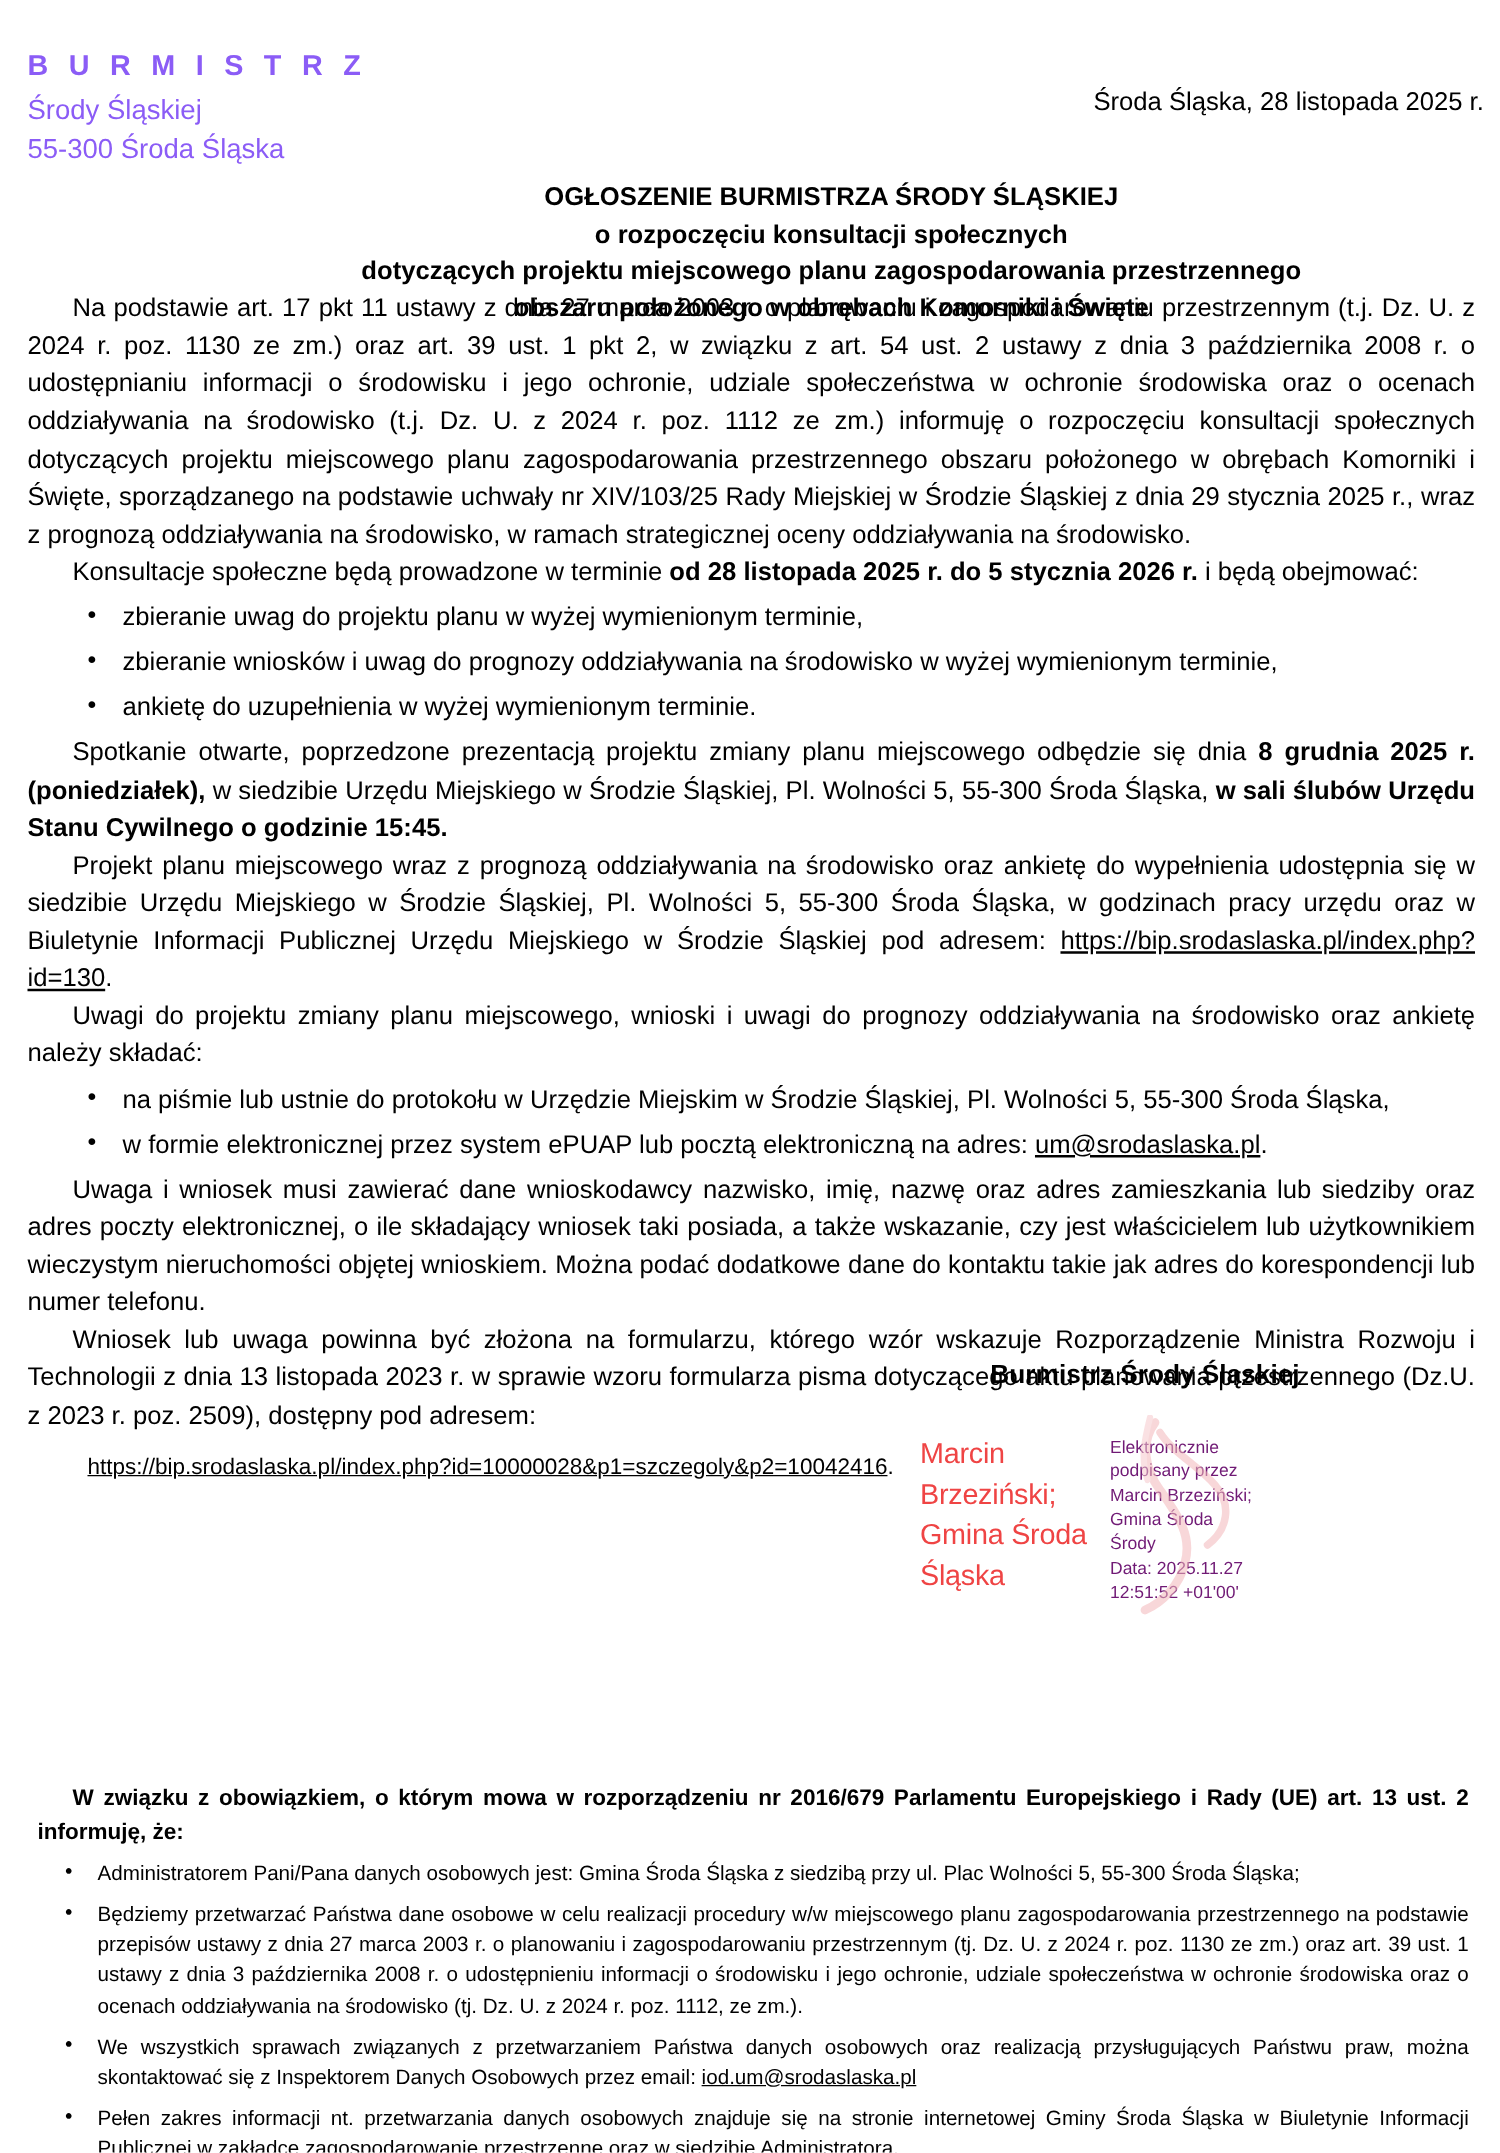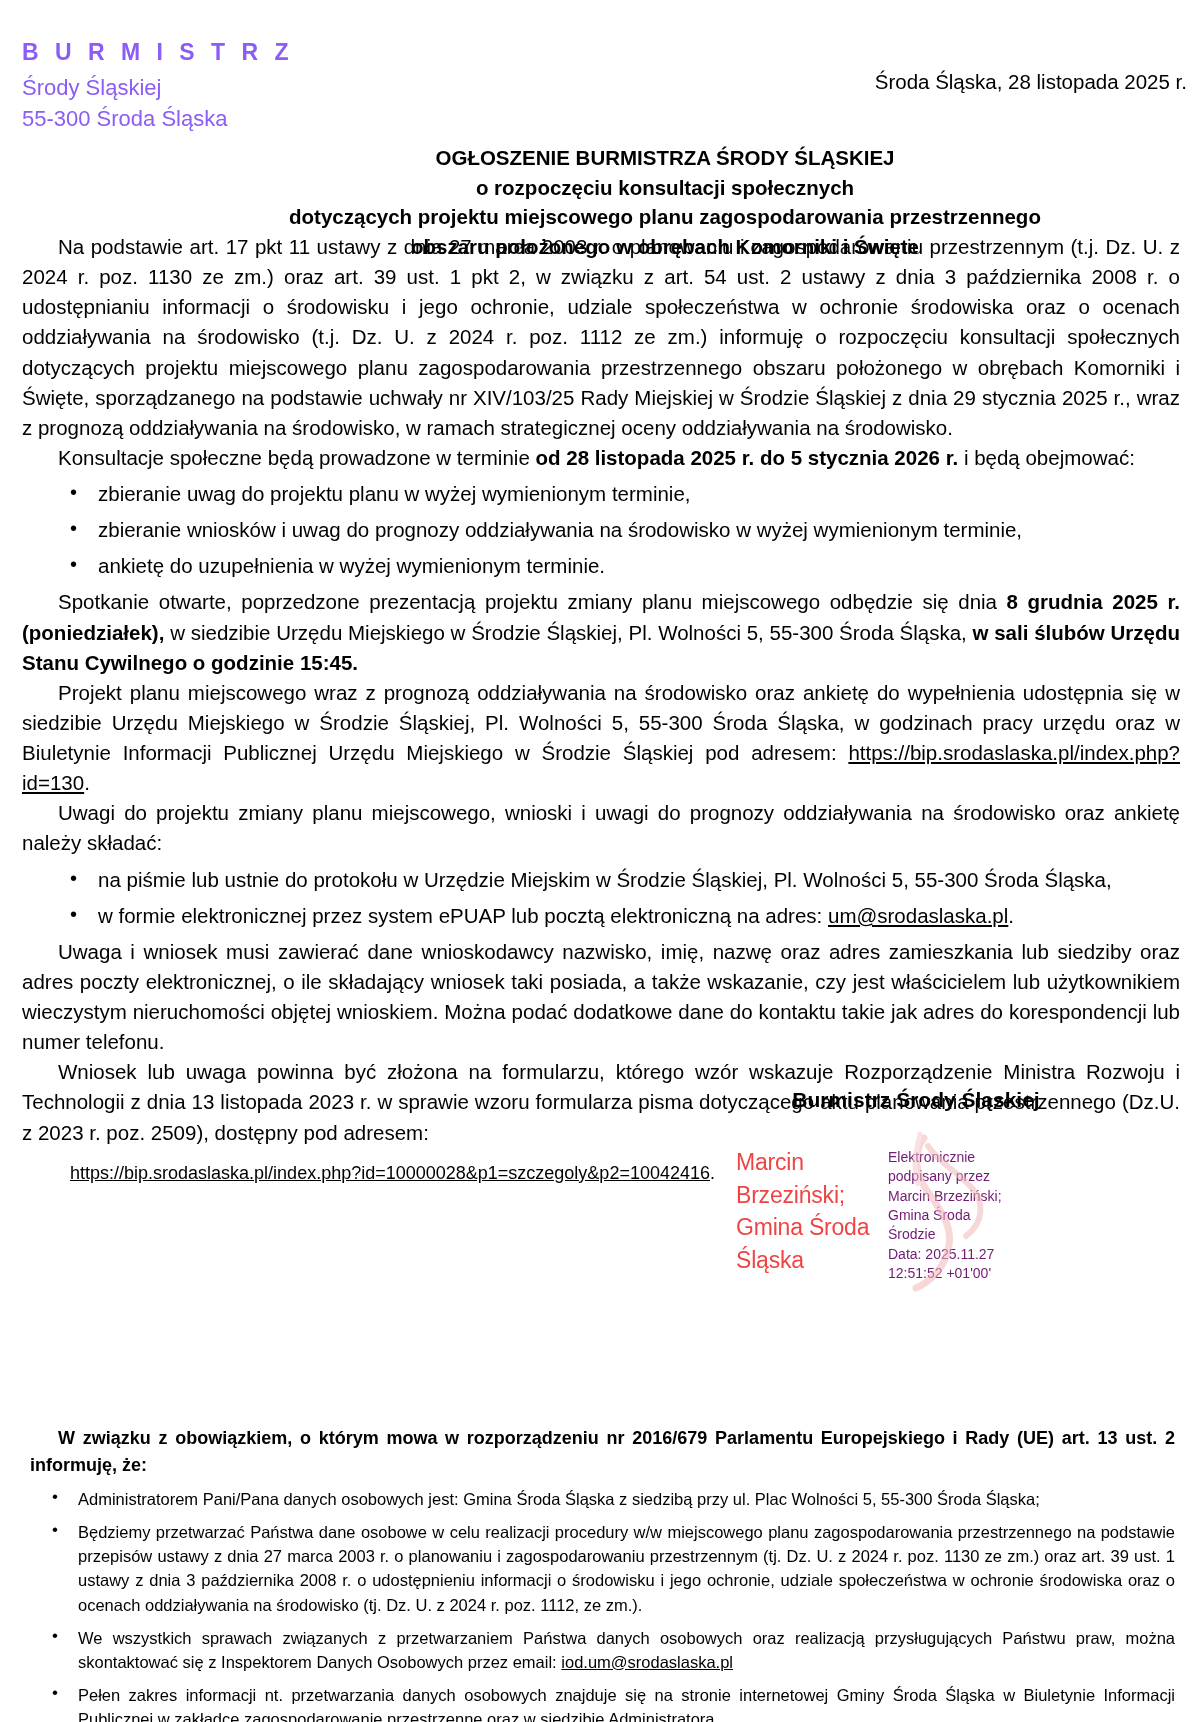--- a/index.html
+++ b/index.html
@@ -262,21 +262,21 @@
         <path d="M38 2 C34 18 30 34 36 52" fill="none" stroke="#f6cacd" stroke-width="5" stroke-linecap="round"></path>
       </svg>
 
       <div class="sig-name">Marcin Brzeziński; Gmina Środa Śląska</div>
 
       <div class="sig-meta">
         <div>Elektronicznie</div>
         <div>podpisany przez</div>
         <div>Marcin Brzeziński;</div>
         <div>Gmina Środa</div>
-        <div>Środzie</div>
+        <div>Środy</div>
         <div>Data: 2025.11.27</div>
         <div>12:51:52 +01'00'</div>
       </div>
     </div>
   </div>
 
   <div class="gdpr">
     <p class="gdpr-lead">W związku z obowiązkiem, o którym mowa w rozporządzeniu nr 2016/679 Parlamentu Europejskiego i Rady (UE) art. 13 ust. 2 informuję, że:</p>
     <ul class="gl">
       <li>

